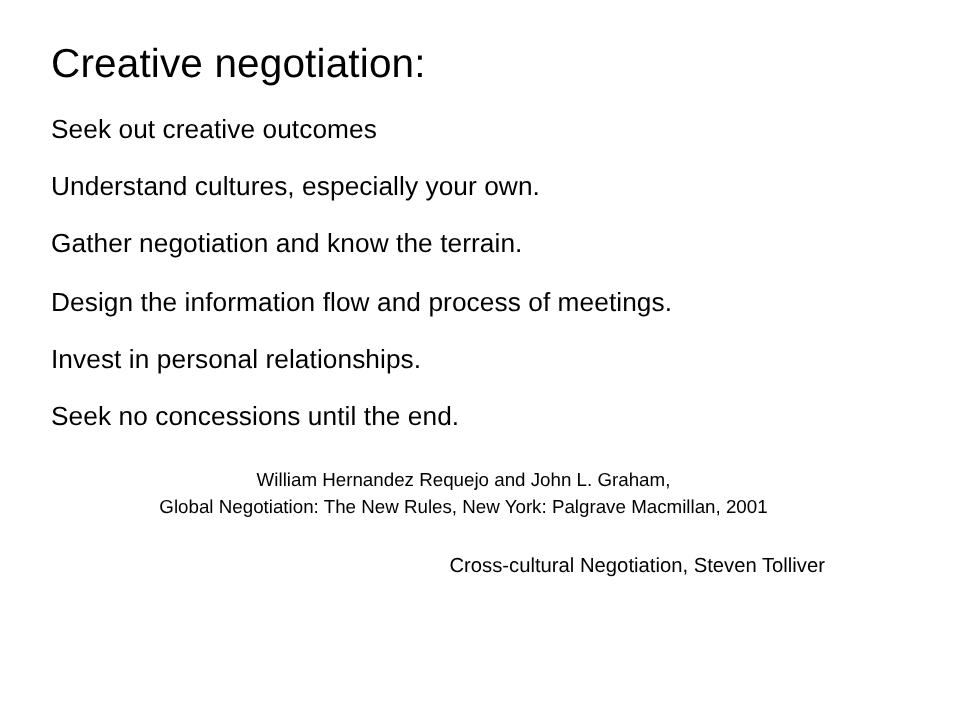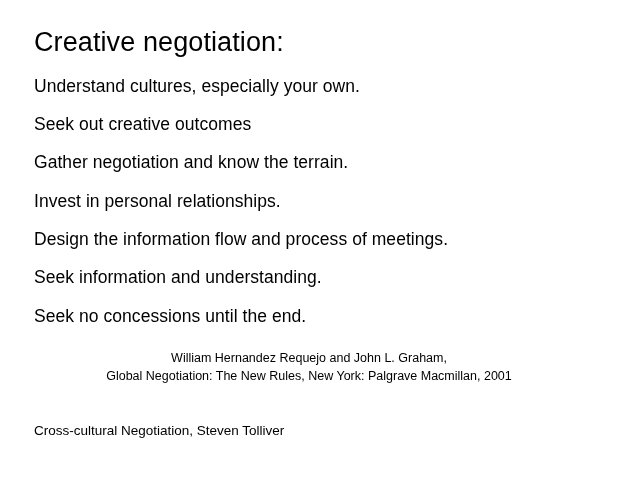--- a/index.html
+++ b/index.html
@@ -48,39 +48,39 @@
   .citation .line1 {
     display: block;
     margin-top: 22px;
   }
   .citation .line2 {
     display: block;
   }
   .citation .italic {
   }
   .source {
-    margin-top: 38px;
+    margin-top: 22px;
     font-size: 13.5px;
+    text-align: right;
     padding-right: 34px;
   }
 </style>
 </head>
 <body>
 
 <div class="slide">
 
   <h1 class="slide-title">Creative negotiation:</h1>
 
   <ul class="bullets">
+    <li>Seek out creative outcomes</li>
     <li>Understand cultures, especially your own.</li>
-    <li>Seek out creative outcomes</li>
     <li>Gather negotiation and know the terrain.</li>
+    <li>Design the information flow and process of meetings.</li>
     <li>Invest in personal relationships.</li>
-    <li>Design the information flow and process of meetings.</li>
-    <li>Seek information and understanding.</li>
     <li>Seek no concessions until the end.</li>
   </ul>
 
   <div class="citation">
     <span class="line1">William Hernandez Requejo and John L. Graham,</span>
     <span class="line2">
       <span class="italic">Global Negotiation: The New Rules,</span><span> New York: Palgrave Macmillan, 2001</span>
     </span>
   </div>
 

